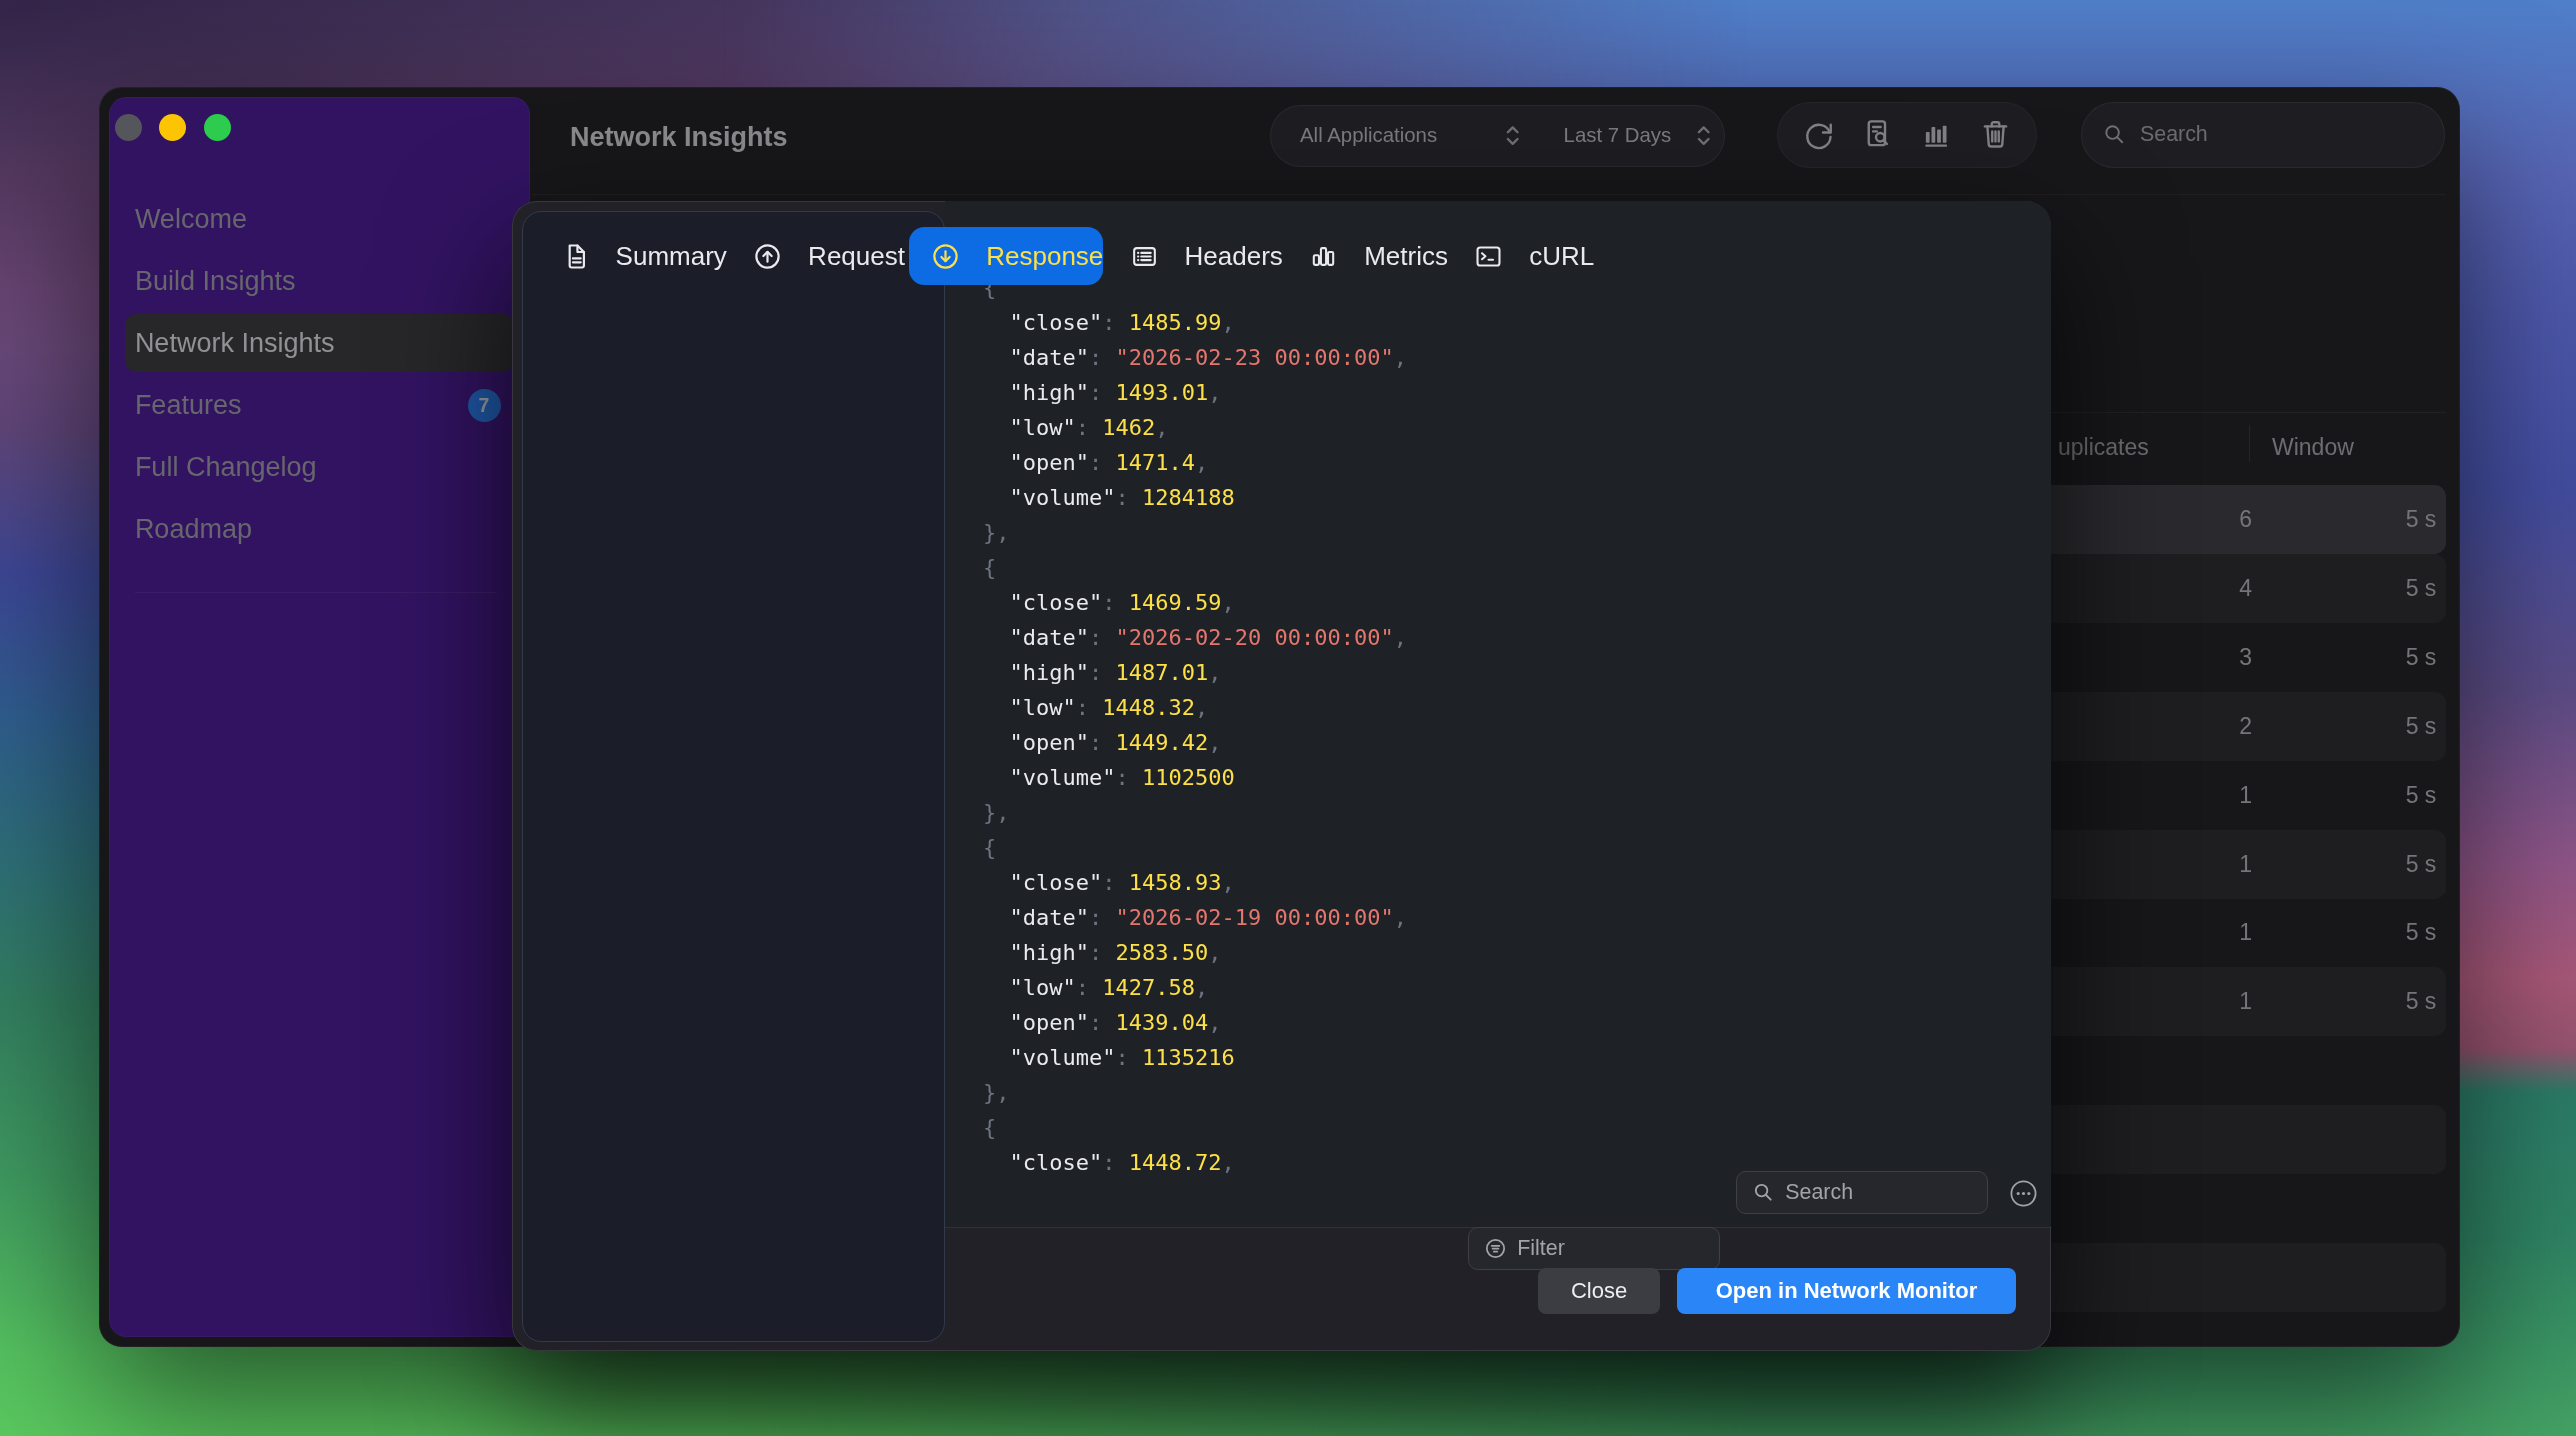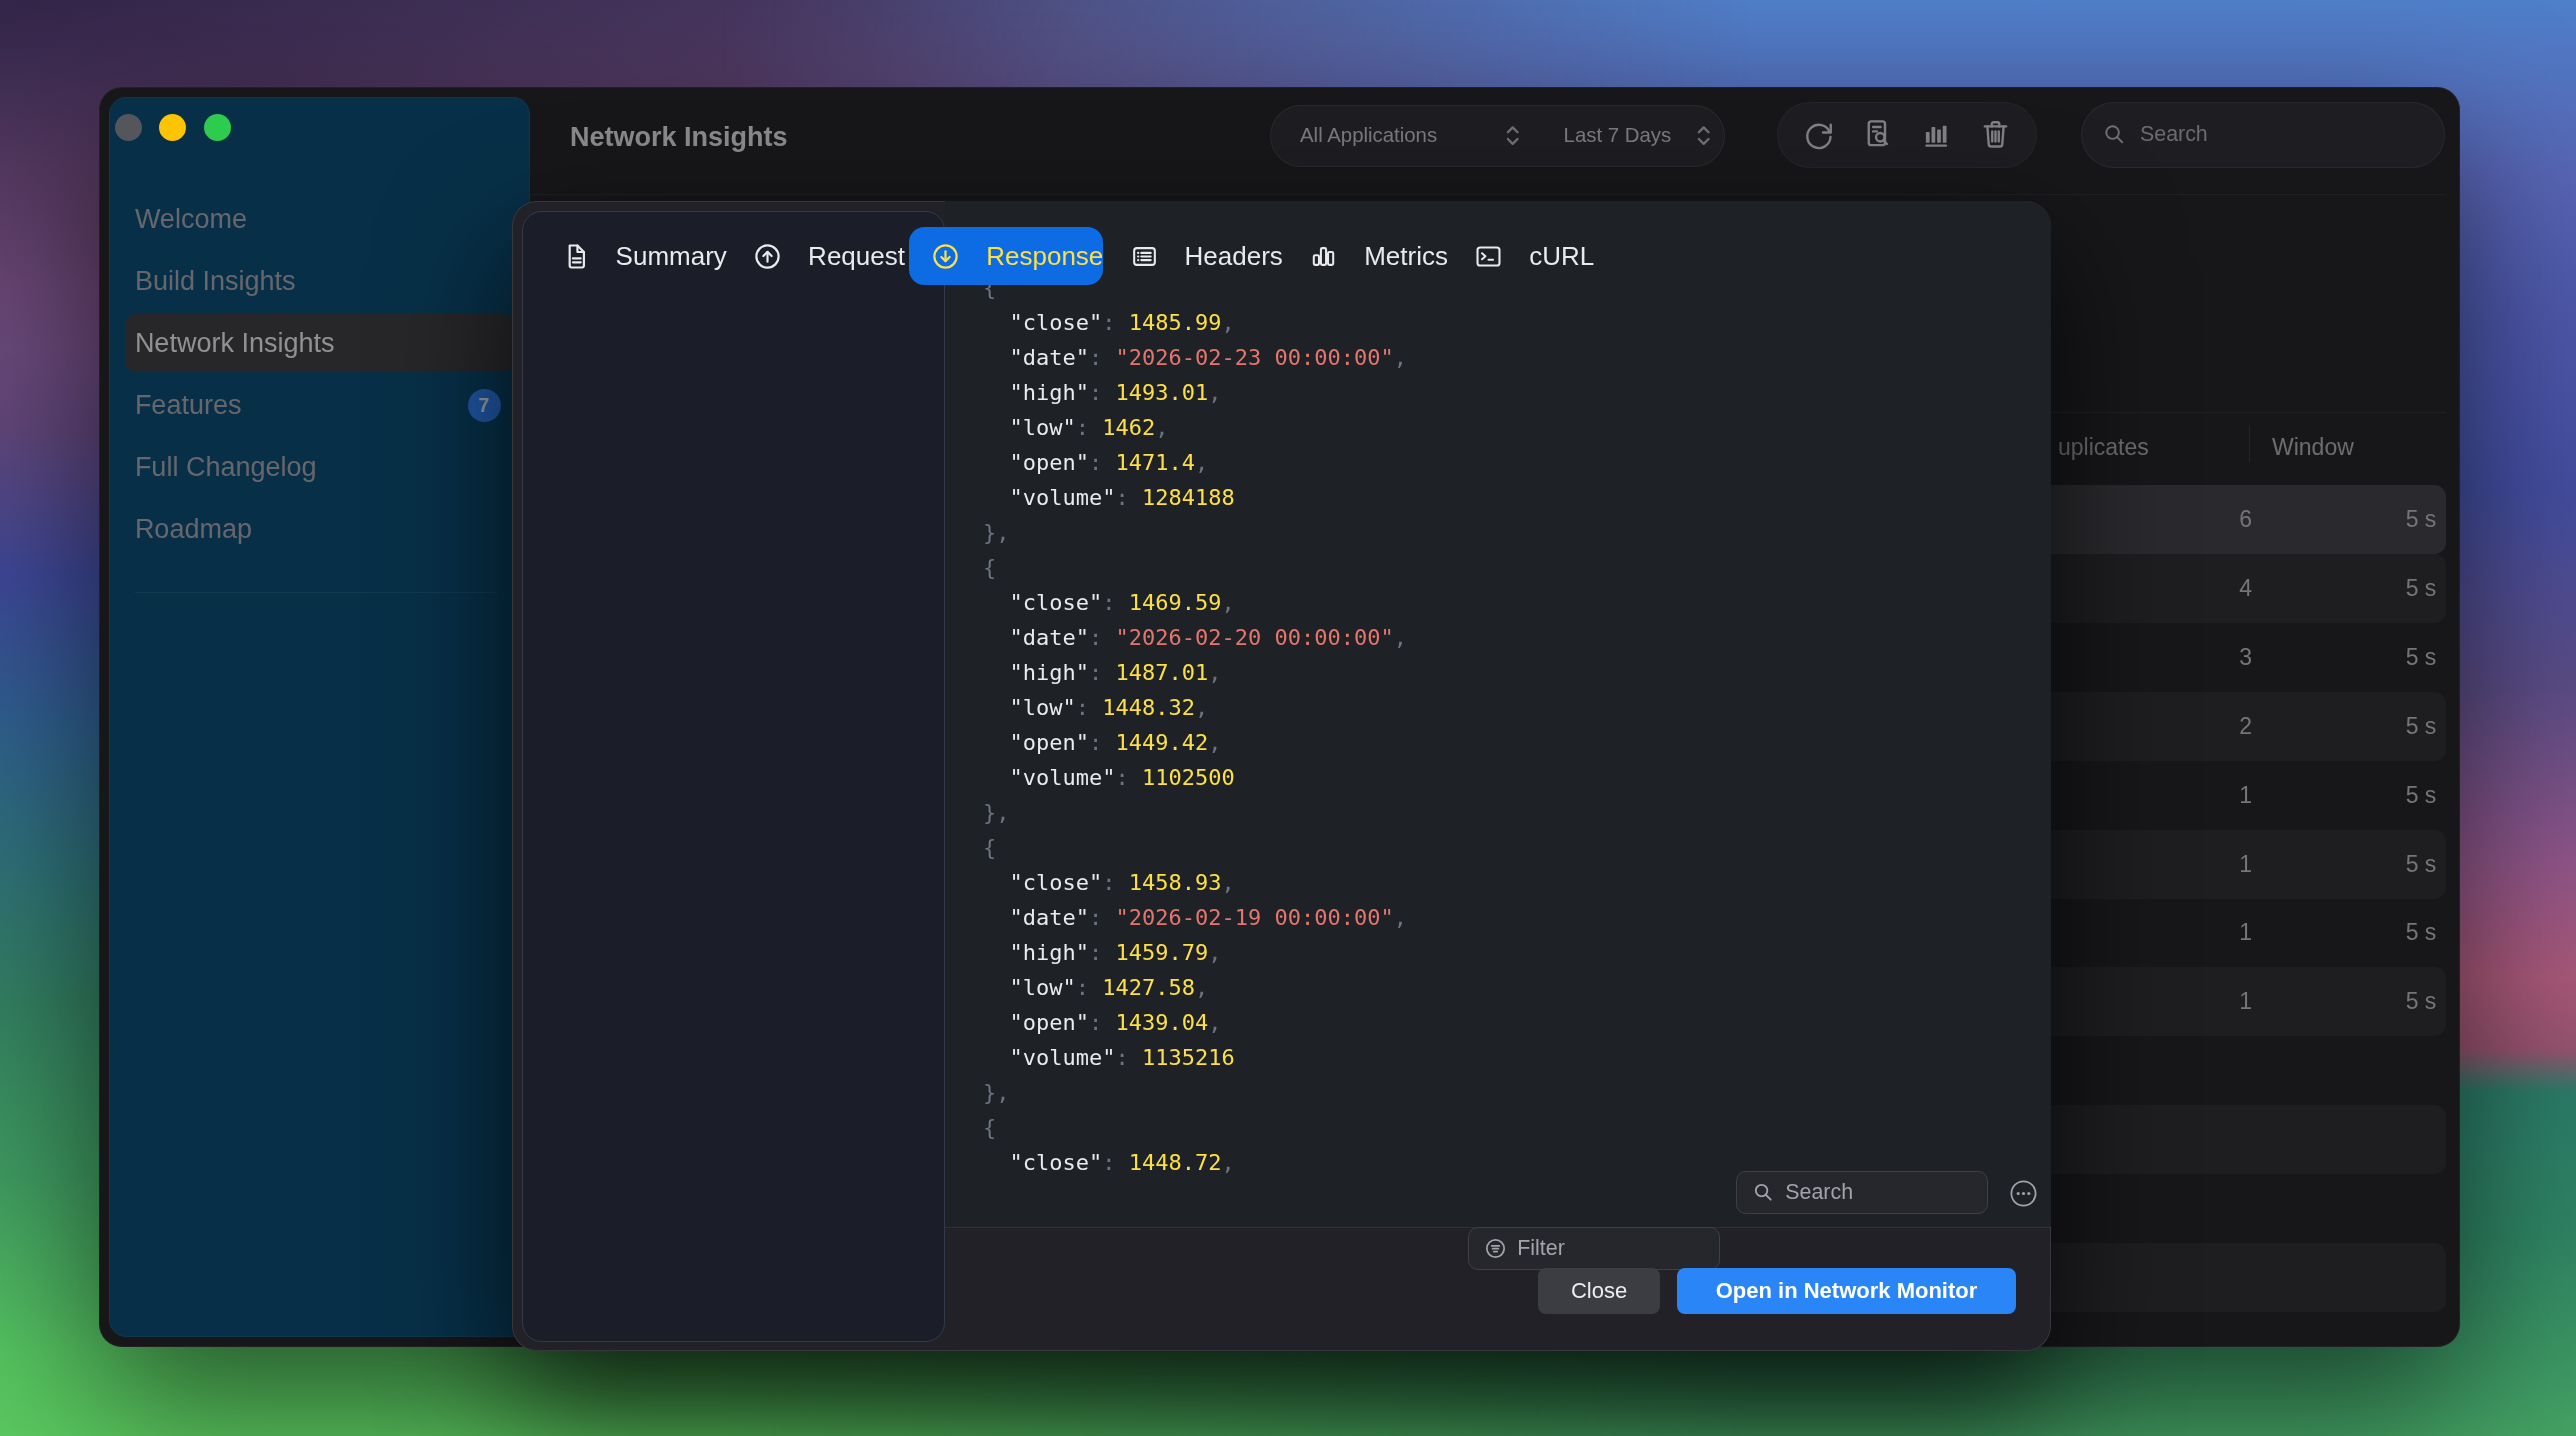--- a/index.html
+++ b/index.html
@@ -22,21 +22,21 @@
   .wall-corner { position:absolute; inset:0;
     background:radial-gradient(60% 35% at 0% 0%, rgba(28,18,48,.55), transparent 70%);
   }
 
   
   .window { position:absolute; left:99px; top:87px; width:2361px; height:1260px;
     border-radius:23px; background:#242428;
     box-shadow:0 58px 146px rgba(0,0,0,.55), inset 0 0 0 1px rgba(255,255,255,.07); }
 
   .main-sidebar { position:absolute; left:9.7px; top:9.7px; width:421px; height:1240px;
-    border-radius:17.5px; background:#0c4a6e; border:1px solid rgba(255,255,255,.05); }
+    border-radius:17.5px; background:#4c1d95; border:1px solid rgba(255,255,255,.05); }
   .traffic { position:absolute; top:27px; left:15.5px; display:flex; gap:17.5px; z-index:60; }
   .light { width:27px; height:27px; border-radius:50%; }
   .light.close { background:#55555c; }
   .light.min { background:#fcc402; }
   .light.zoom { background:#2ecc4e; }
 
   .main-nav { position:absolute; top:93px; left:15.5px; right:14.6px; display:flex; flex-direction:column; gap:3.9px; }
   .nav-item { position:relative; height:58px; display:flex; align-items:center; padding:0 13.6px 0 9.7px;
     border-radius:11.6px; color:#9c9ca4; font-size:27px; }
   .nav-item.selected { background:#3c3c41; color:#dcdce0; }
@@ -283,21 +283,21 @@
 </span><span class="tk-p">    </span><span class="tk-k">"close"</span><span class="tk-p">: </span><span class="tk-n">1469.59</span><span class="tk-p">,</span><span class="tk-p">
 </span><span class="tk-p">    </span><span class="tk-k">"date"</span><span class="tk-p">: </span><span class="tk-s">"2026-02-20 00:00:00"</span><span class="tk-p">,</span><span class="tk-p">
 </span><span class="tk-p">    </span><span class="tk-k">"high"</span><span class="tk-p">: </span><span class="tk-n">1487.01</span><span class="tk-p">,</span><span class="tk-p">
 </span><span class="tk-p">    </span><span class="tk-k">"low"</span><span class="tk-p">: </span><span class="tk-n">1448.32</span><span class="tk-p">,</span><span class="tk-p">
 </span><span class="tk-p">    </span><span class="tk-k">"open"</span><span class="tk-p">: </span><span class="tk-n">1449.42</span><span class="tk-p">,</span><span class="tk-p">
 </span><span class="tk-p">    </span><span class="tk-k">"volume"</span><span class="tk-p">: </span><span class="tk-n">1102500</span><span class="tk-p">
 </span><span class="tk-p">  },
 </span><span class="tk-p">  {
 </span><span class="tk-p">    </span><span class="tk-k">"close"</span><span class="tk-p">: </span><span class="tk-n">1458.93</span><span class="tk-p">,</span><span class="tk-p">
 </span><span class="tk-p">    </span><span class="tk-k">"date"</span><span class="tk-p">: </span><span class="tk-s">"2026-02-19 00:00:00"</span><span class="tk-p">,</span><span class="tk-p">
-</span><span class="tk-p">    </span><span class="tk-k">"high"</span><span class="tk-p">: </span><span class="tk-n">1459.79</span><span class="tk-p">,</span><span class="tk-p">
+</span><span class="tk-p">    </span><span class="tk-k">"high"</span><span class="tk-p">: </span><span class="tk-n">2583.50</span><span class="tk-p">,</span><span class="tk-p">
 </span><span class="tk-p">    </span><span class="tk-k">"low"</span><span class="tk-p">: </span><span class="tk-n">1427.58</span><span class="tk-p">,</span><span class="tk-p">
 </span><span class="tk-p">    </span><span class="tk-k">"open"</span><span class="tk-p">: </span><span class="tk-n">1439.04</span><span class="tk-p">,</span><span class="tk-p">
 </span><span class="tk-p">    </span><span class="tk-k">"volume"</span><span class="tk-p">: </span><span class="tk-n">1135216</span><span class="tk-p">
 </span><span class="tk-p">  },
 </span><span class="tk-p">  {
 </span><span class="tk-p">    </span><span class="tk-k">"close"</span><span class="tk-p">: </span><span class="tk-n">1448.72</span><span class="tk-p">,</span><span class="tk-p">
 </span></pre>
     </div>
 
     <div class="modal-sidebar">

